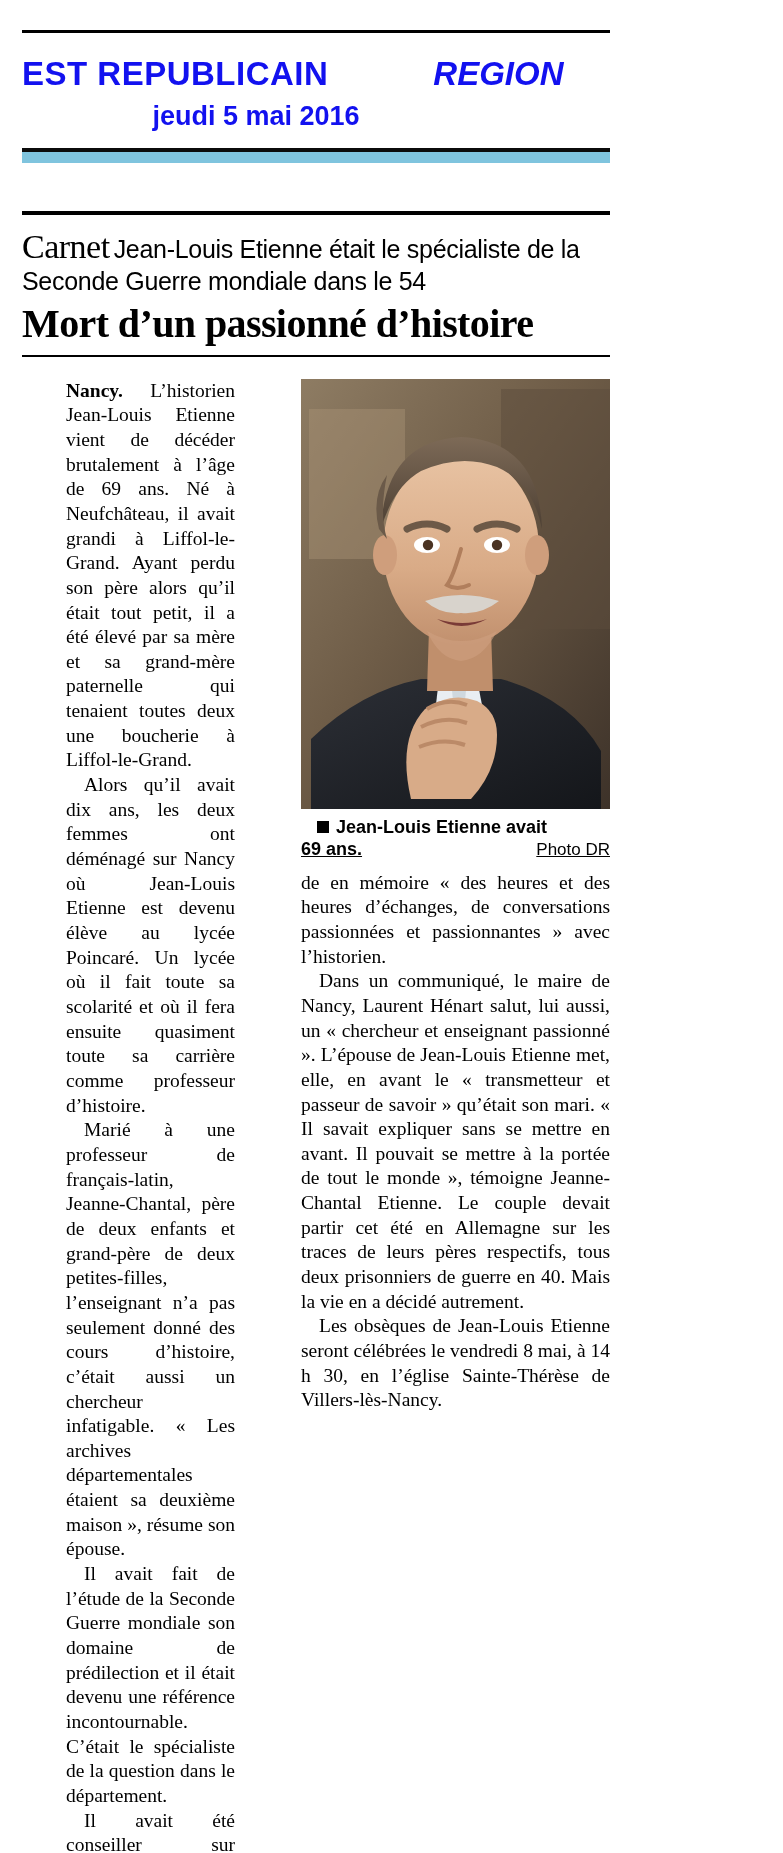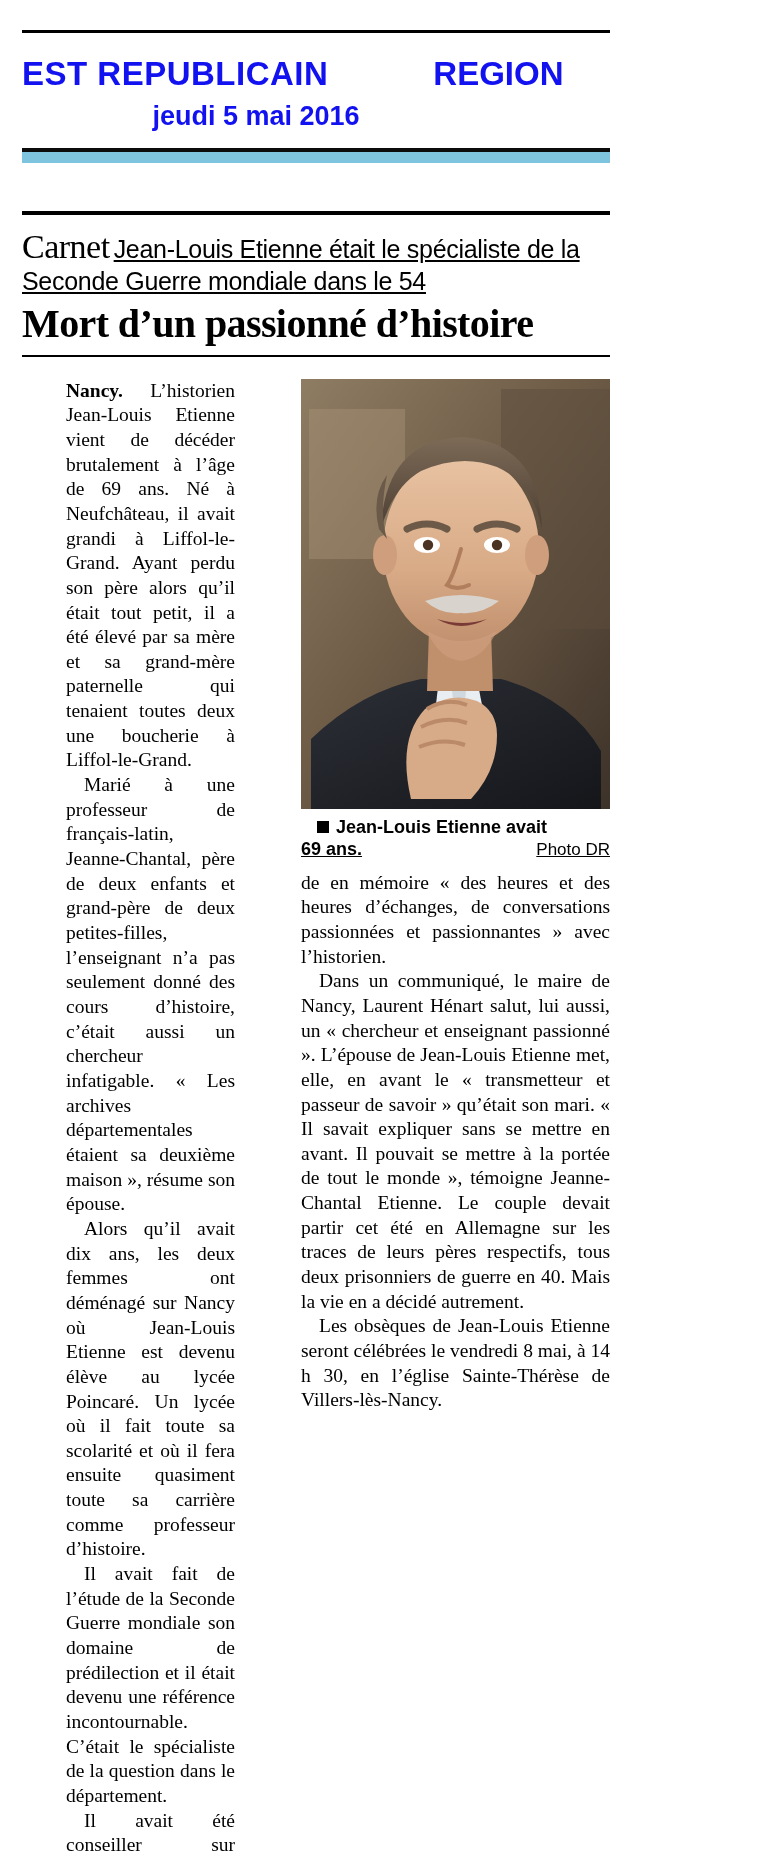--- a/index.html
+++ b/index.html
@@ -46,20 +46,21 @@
     letter-spacing: 0.5px;
     white-space: nowrap;
   }
   .masthead-section {
     font-family: "Liberation Sans", sans-serif;
     font-weight: bold;
     font-size: 33px;
     color: #1211ef;
     margin-left: 105px;
     white-space: nowrap;
+    font-style: italic;
   }
   .masthead-date {
     font-family: "Liberation Sans", sans-serif;
     font-weight: bold;
     font-size: 27px;
     color: #1211ef;
     text-align: center;
     padding-top: 8px;
     padding-right: 120px;
   }
@@ -83,21 +84,20 @@
   .kicker-label {
     font-family: "Liberation Serif", serif;
     font-weight: normal;
     font-size: 34px;
     letter-spacing: -0.5px;
   }
   .kicker-text {
     font-family: "Liberation Sans", sans-serif;
     font-size: 25px;
     letter-spacing: -0.3px;
-    text-decoration: underline;
   }
   .headline {
     font-family: "Liberation Serif", serif;
     font-weight: bold;
     font-size: 40px;
     letter-spacing: -0.6px;
     margin-top: 6px;
     line-height: 1.05;
   }
   .header-bottom-rule {
@@ -200,22 +200,22 @@
     <span class="kicker-text">Jean-Louis Etienne était le spécialiste de la Seconde Guerre mondiale dans le 54</span>
   </div>
   <div class="headline">Mort d’un passionné d’histoire</div>
   <div class="header-bottom-rule"></div>
 
   <div class="body-area">
     <div class="cols">
 
       <div class="col">
         <p class="first"><span class="dateline">Nancy.</span> <span>L’historien Jean-Louis Etienne vient de décéder brutalement à l’âge de 69 ans. Né à Neufchâteau, il avait grandi à Liffol-le-Grand. Ayant perdu son père alors qu’il était tout petit, il a été élevé par sa mère et sa grand-mère paternelle qui tenaient toutes deux une boucherie à Liffol-le-Grand.</span></p>
+        <p>Alors qu’il avait dix ans, les deux femmes ont déménagé sur Nancy où Jean-Louis Etienne est devenu élève au lycée Poincaré. Un lycée où il fait toute sa scolarité et où il fera ensuite quasiment toute sa carrière comme professeur d’histoire.</p>
         <p>Marié à une professeur de français-latin, Jeanne-Chantal, père de deux enfants et grand-père de deux petites-filles, l’enseignant n’a pas seulement donné des cours d’histoire, c’était aussi un chercheur infatigable. « Les archives départementales étaient sa deuxième maison », résume son épouse.</p>
-        <p>Alors qu’il avait dix ans, les deux femmes ont déménagé sur Nancy où Jean-Louis Etienne est devenu élève au lycée Poincaré. Un lycée où il fait toute sa scolarité et où il fera ensuite quasiment toute sa carrière comme professeur d’histoire.</p>
         <p>Il avait fait de l’étude de la Seconde Guerre mondiale son domaine de prédilection et il était devenu une référence incontournable. C’était le spécialiste de la question dans le département.</p>
         <p>Il avait été conseiller sur plusieurs films documentaires et avait écrit plusieurs ouvrages. Il préparait d’ailleurs un nouveau livre sur la guerre 39-45 en Meurthe-et-Moselle. « C’était un homme attaché aux vraies valeurs », témoigne Jérôme Leclerc, le responsable de l’Espace de Mémoire Lorraine 39-45 à Vézelise qui gar-</p>
       </div>
 
       <div class="col">
 
         <div class="photo-wrap">
           <div class="photo">
             <svg width="309" height="430" viewBox="0 0 309 430">
               <defs>

